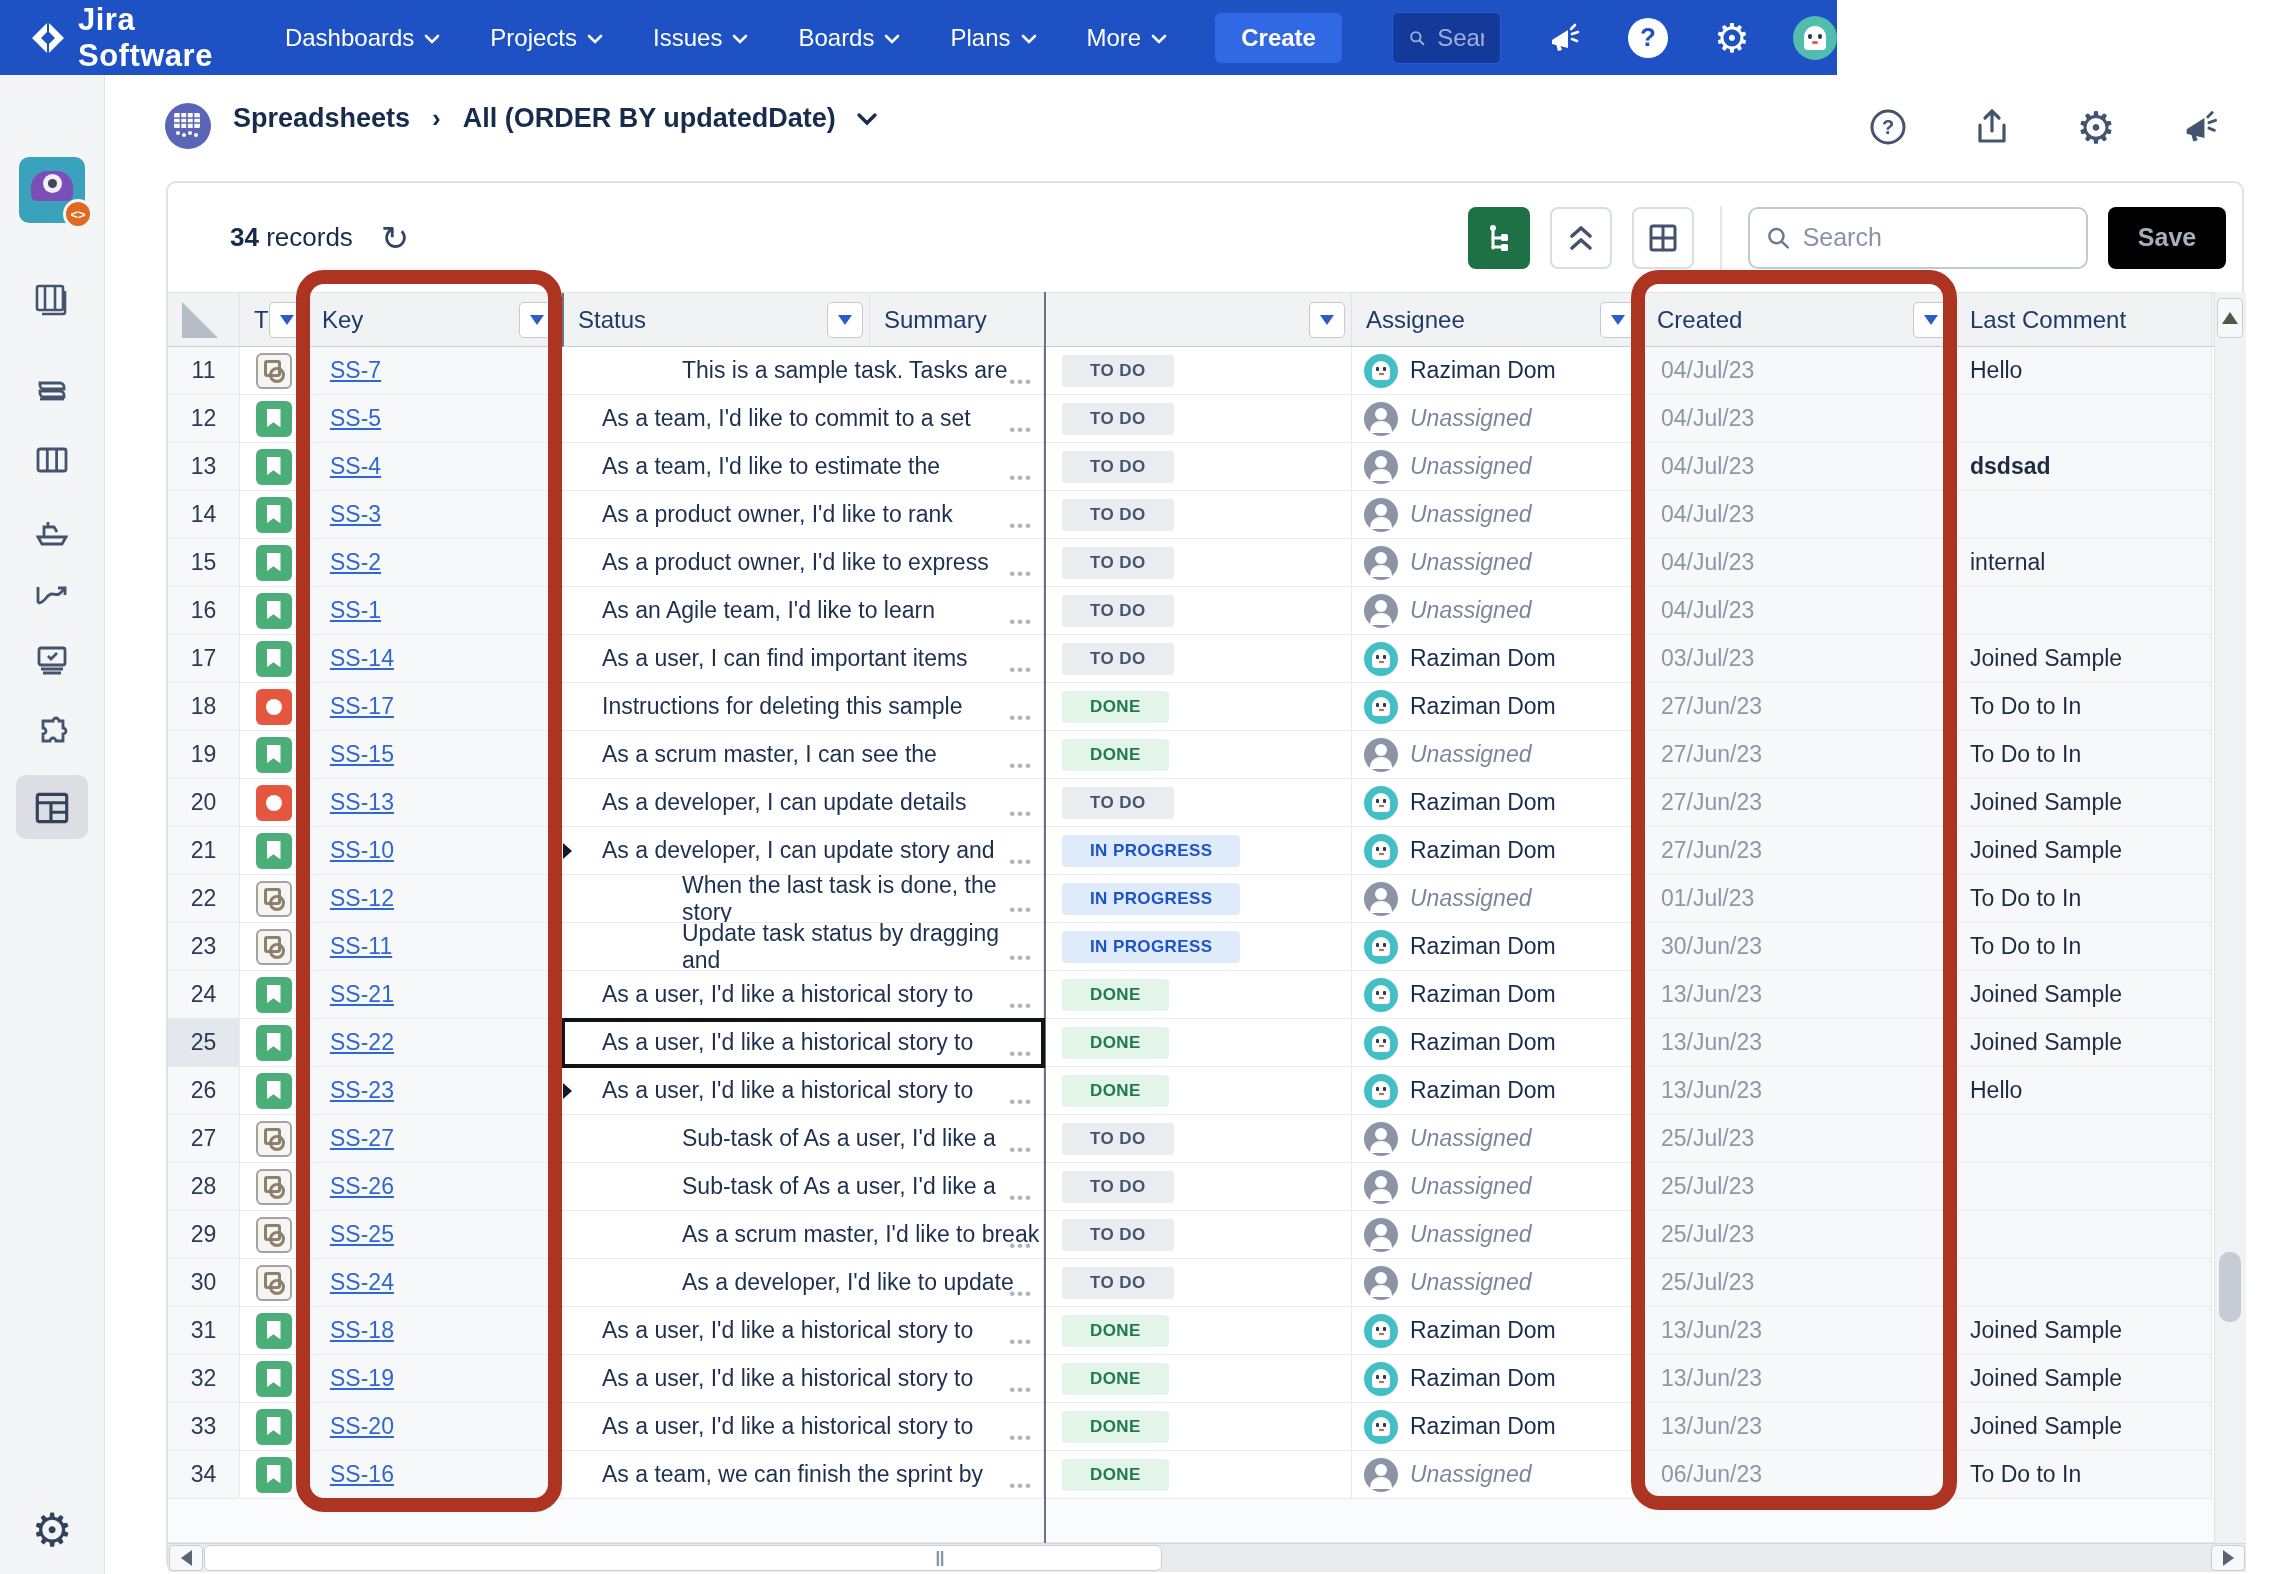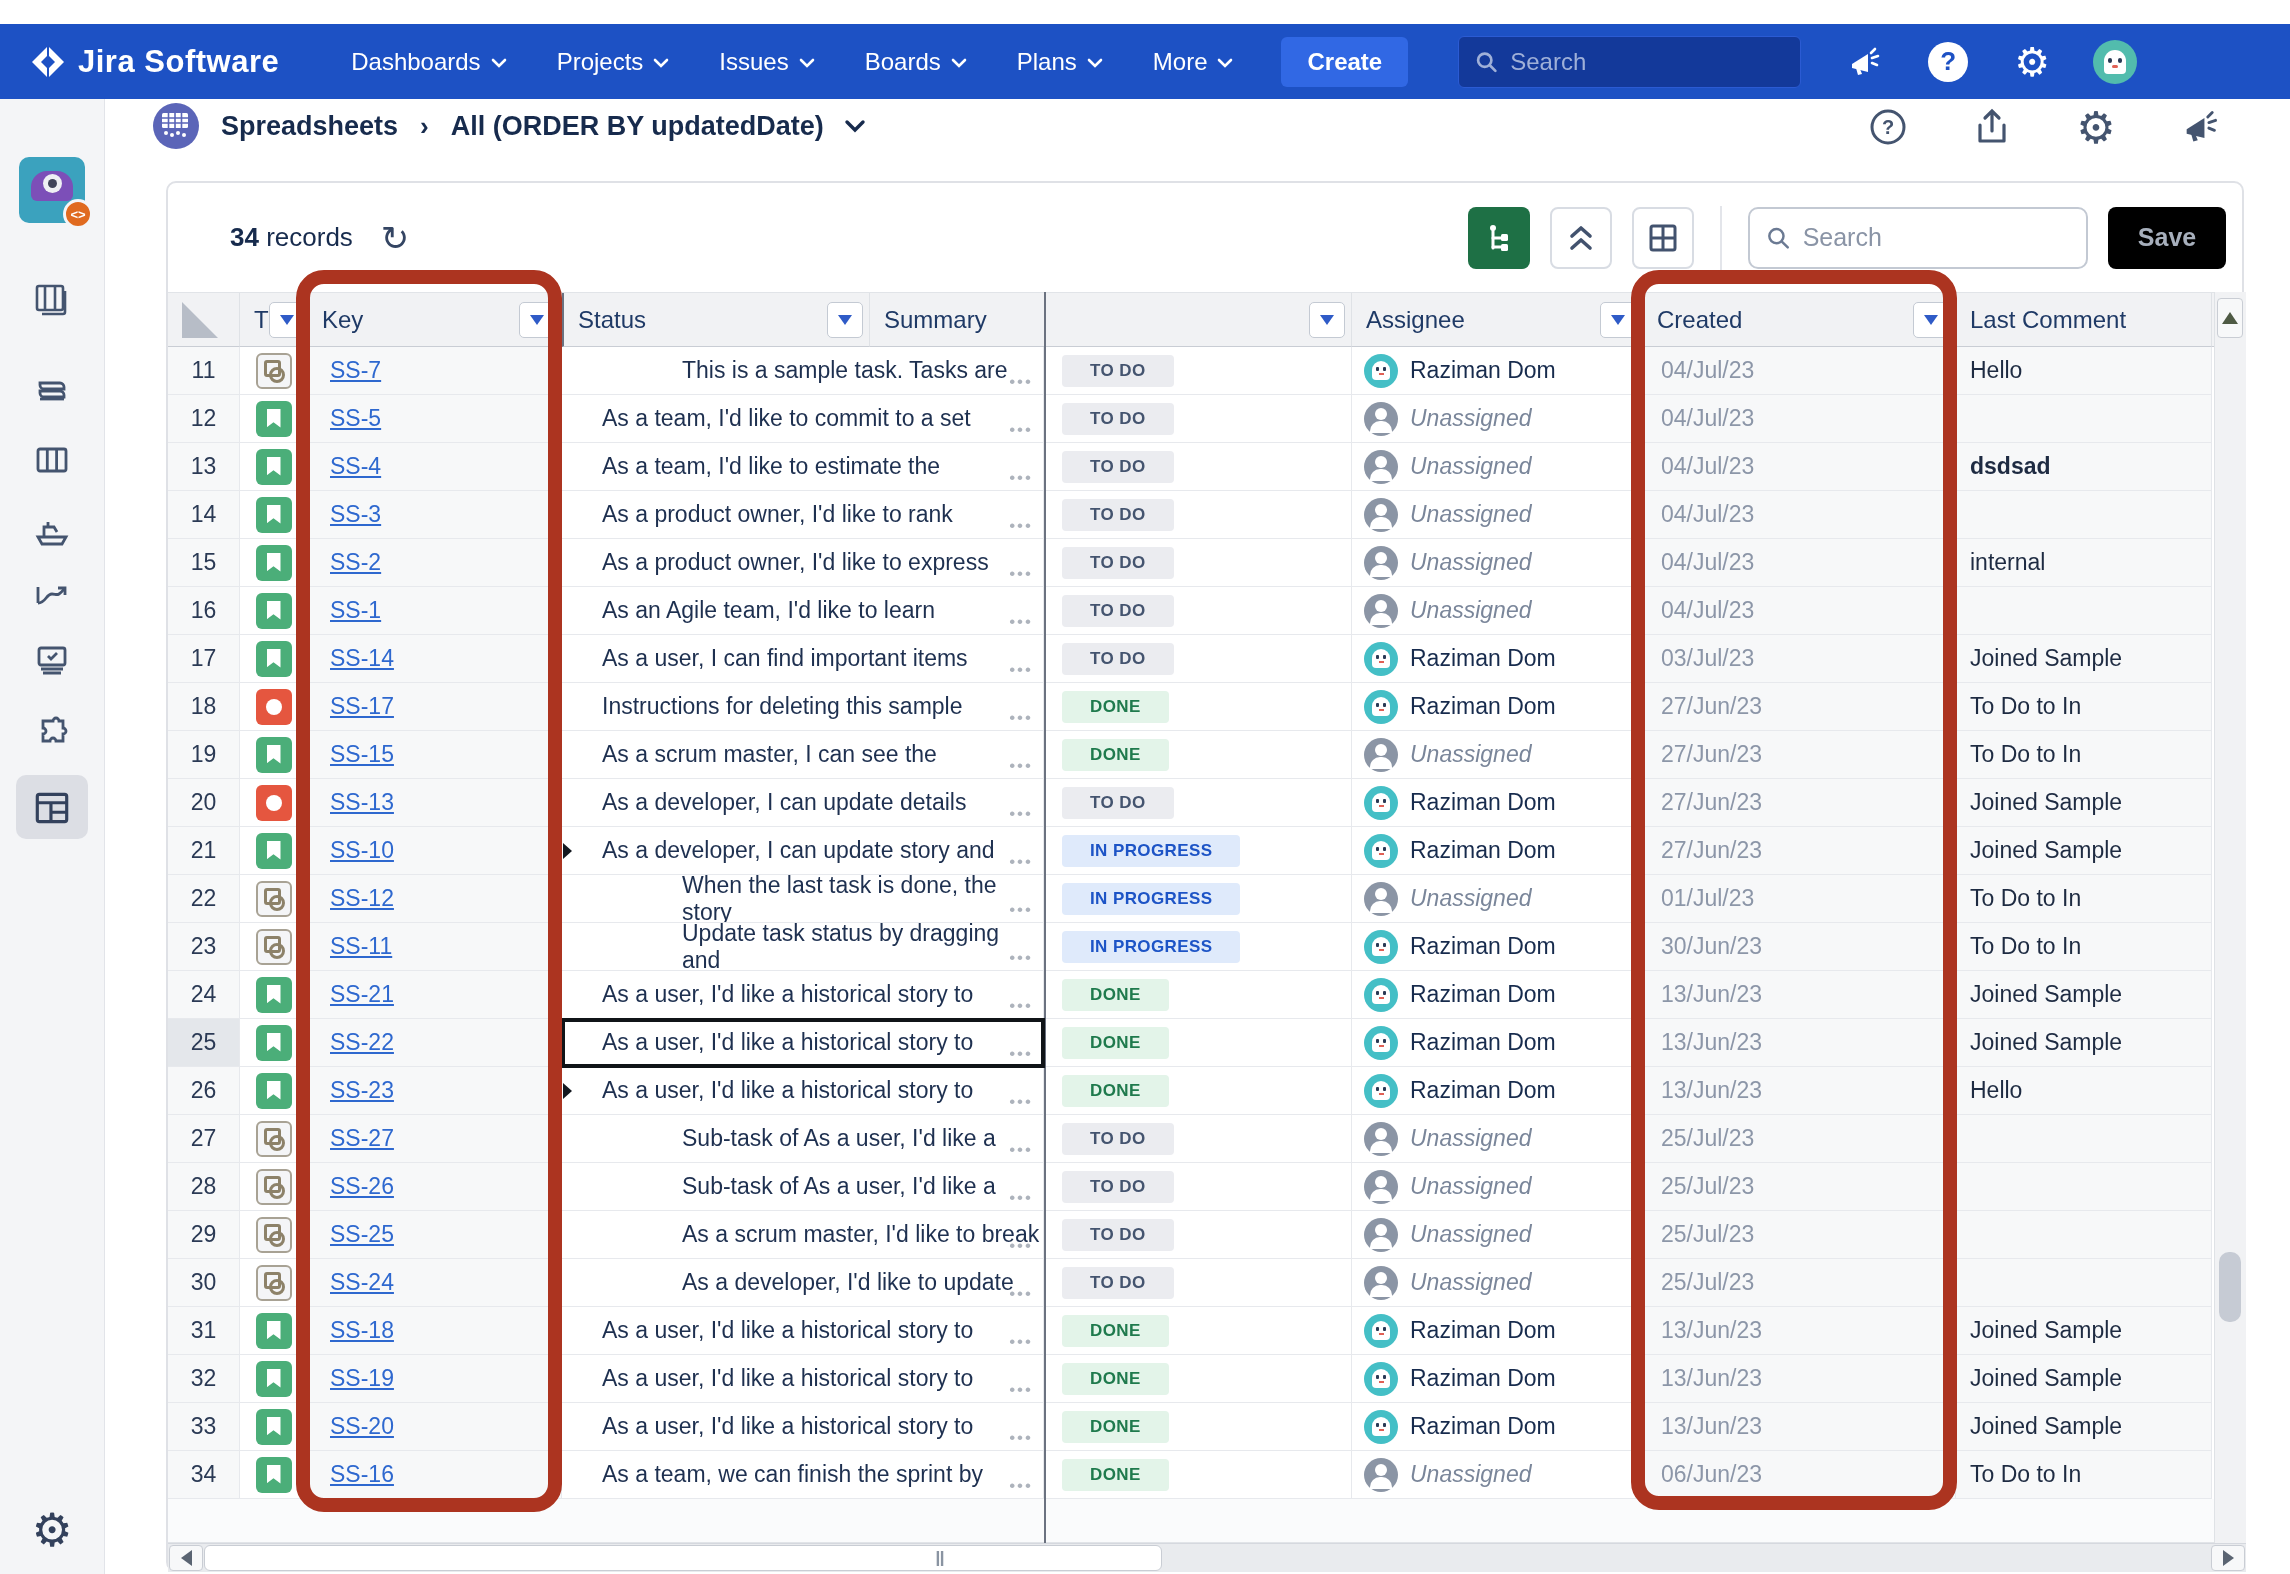--- a/index.html
+++ b/index.html
@@ -1,20 +1,20 @@
 <!DOCTYPE html>
 <html><head>
 <meta charset="utf-8">
 <style>
   * { margin:0; padding:0; box-sizing:border-box; }
   html,body { width:2290px; height:1574px; }
   body { font-family:"Liberation Sans", sans-serif; background:#fff; position:relative; overflow:hidden; color:#172B4D; }
 
   
-  .topnav { position:absolute; left:0; top:0; width:2290px; height:75px; background:#1D51C4; display:flex; align-items:center; z-index:20;margin-top:24px; }
+  .topnav { position:absolute; left:0; top:0; width:1837px; height:75px; background:#1D51C4; display:flex; align-items:center; z-index:20; }
   .logo { display:flex; align-items:center; gap:12px; margin-left:30px; color:#fff; font-size:31px; font-weight:600; letter-spacing:.5px; }
   .logo-diamond { width:36px; height:36px; position:relative; }
   .logo-diamond svg { display:block; }
   .navmenu { display:flex; align-items:center; margin-left:72px; gap:50px; }
   .navitem { color:#FFFFFF; font-size:24px; display:flex; align-items:center; gap:10px; cursor:pointer; }
   .navitem svg { margin-top:3px; }
   .create-btn { margin-left:48px; background:#3168E4; color:#fff; font-size:24px; font-weight:600; border:none; border-radius:6px; padding:11px 26px; cursor:pointer; }
   .nav-search { margin-left:50px; width:343px; height:52px; background:#13399A; border:1px solid #2B5BD3; border-radius:6px; display:flex; align-items:center; padding:0 16px; gap:12px; }
   .nav-search input { background:transparent; border:none; outline:none; color:#B9C4E4; font-size:24px; width:100%; font-family:"Liberation Sans",sans-serif; }
   .nav-search input::placeholder { color:#9FB0D8; }
@@ -32,21 +32,21 @@
   .side-item { position:absolute; left:50%; transform:translateX(-50%); color:#44546F; display:flex; align-items:center; justify-content:center; cursor:pointer; }
   .proj-avatar { width:66px; height:66px; border-radius:10px; background:#3BA2BE; top:82px; position:relative; }
   .robot { position:absolute; left:12px; top:14px; width:42px; height:30px; background:#7C4FB8; border-radius:16px 16px 6px 6px; }
   .robot-eye { position:absolute; left:12px; top:3px; width:19px; height:19px; background:#EFEFF4; border-radius:50%; }
   .robot-eye::after { content:""; position:absolute; left:5px; top:5px; width:9px; height:9px; background:#41445A; border-radius:50%; }
   .code-badge { position:absolute; right:-8px; bottom:-6px; width:30px; height:30px; border-radius:50%; background:#E06A1F; border:3px solid #F4F5F7; color:#fff; font-size:13px; font-weight:700; display:flex; align-items:center; justify-content:center; }
   .active-pill { position:absolute; left:50%; transform:translateX(-50%); top:700px; width:72px; height:64px; background:#DCDEE4; border-radius:10px; }
 
   
   .content { position:absolute; left:105px; top:75px; width:2185px; height:1499px; background:#fff; }
-  .crumb-row { position:absolute; left:48px; top:28px; display:flex; align-items:center; gap:22px; }
+  .crumb-row { position:absolute; left:60px; top:28px; display:flex; align-items:flex-start; gap:22px; }
   .crumb-icon { width:46px; height:46px; border-radius:50%; background:#5B65B8; position:relative; flex:0 0 auto; }
   .crumb-icon svg { position:absolute; left:8px; top:9px; }
   .crumb-text { font-size:27px; font-weight:700; color:#172B4D; display:flex; align-items:center; gap:20px; cursor:pointer; }
   .crumb-sep { font-size:26px; font-weight:700; }
   .page-icons { position:absolute; right:68px; top:30px; display:flex; gap:60px; color:#44546F; }
   .page-iconbtn { width:44px; height:44px; display:flex; align-items:center; justify-content:center; cursor:pointer; }
 
   
   .panel { position:absolute; left:61px; top:106px; width:2078px; height:1391px; border:2px solid #DFE1E6; border-radius:10px; background:#fff; }
   .toolbar { position:absolute; left:0; top:0; width:100%; height:109px; display:flex; align-items:center; }

